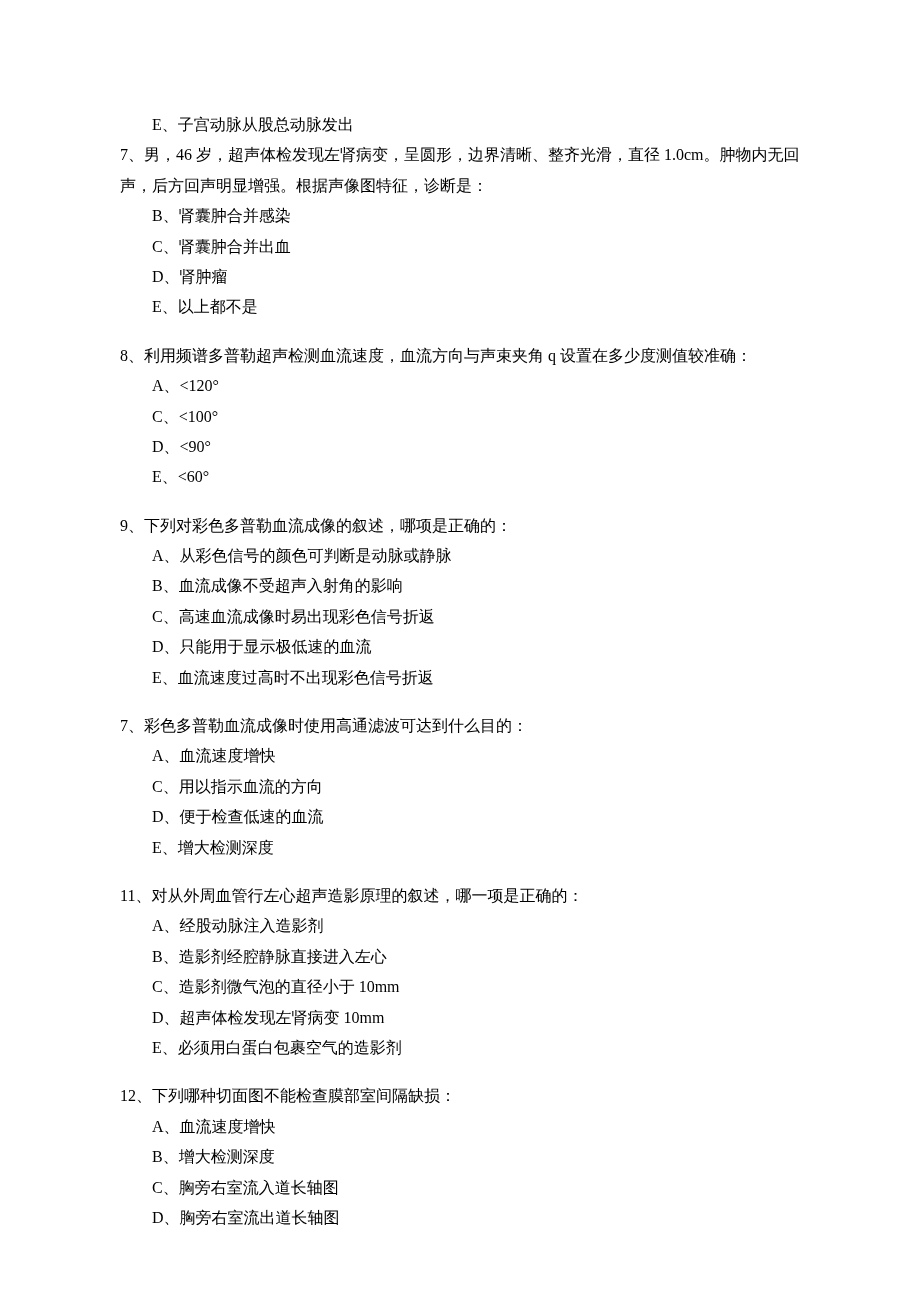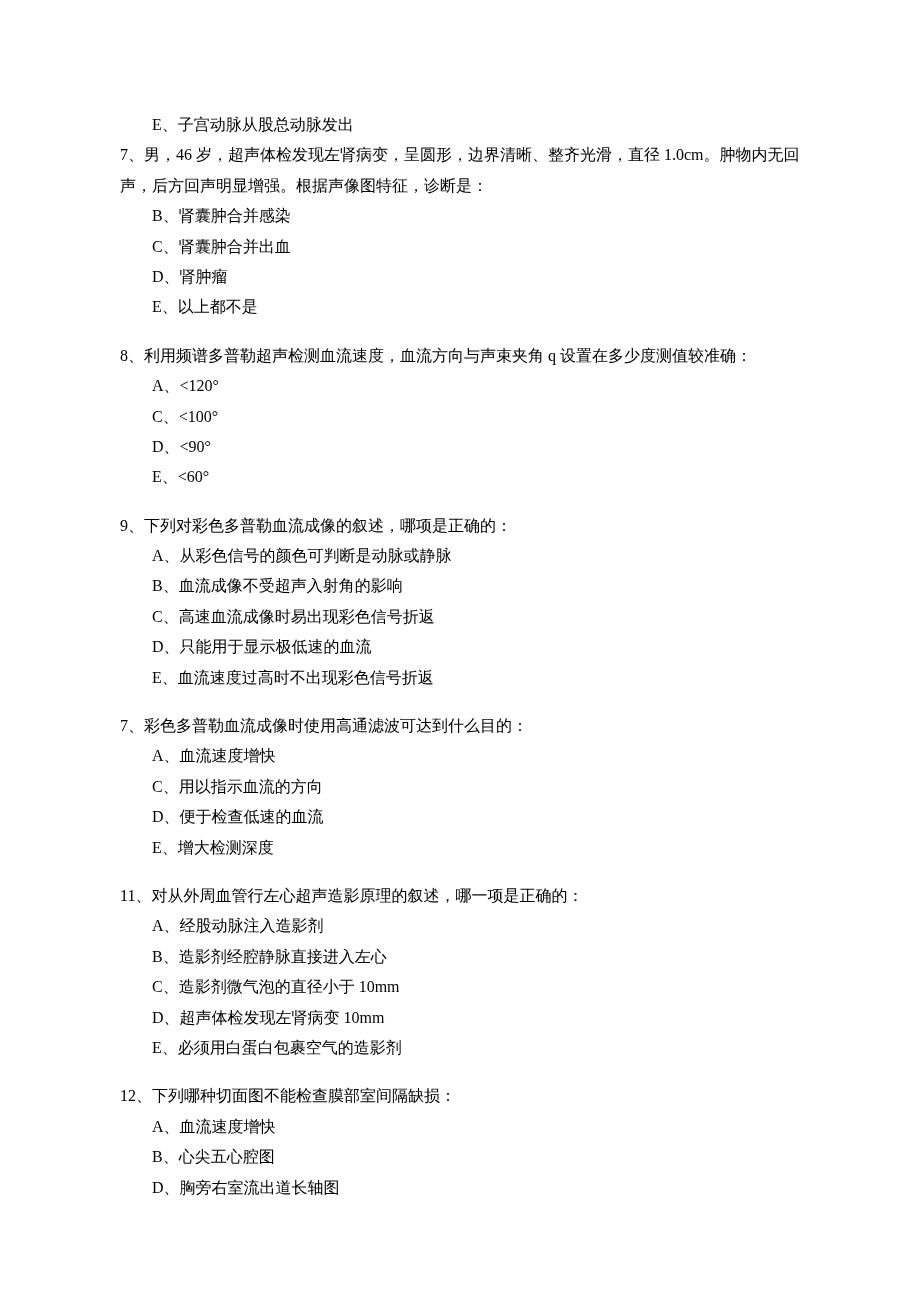--- a/index.html
+++ b/index.html
@@ -65,16 +65,17 @@
       <div class="stem">11、对从外周血管行左心超声造影原理的叙述，哪一项是正确的：</div>
       <div class="option">A、经股动脉注入造影剂</div>
       <div class="option">B、造影剂经腔静脉直接进入左心</div>
       <div class="option">C、造影剂微气泡的直径小于 10mm</div>
       <div class="option">D、超声体检发现左肾病变 10mm</div>
       <div class="option">E、必须用白蛋白包裹空气的造影剂</div>
     </div>
     <div class="question">
       <div class="stem">12、下列哪种切面图不能检查膜部室间隔缺损：</div>
       <div class="option">A、血流速度增快</div>
-      <div class="option">B、心尖五心腔图</div>
+      <div class="option">B、增大检测深度</div>
+      <div class="option">C、胸旁右室流入道长轴图</div>
       <div class="option">D、胸旁右室流出道长轴图</div>
     </div>
   </div>
 
 </body></html>

